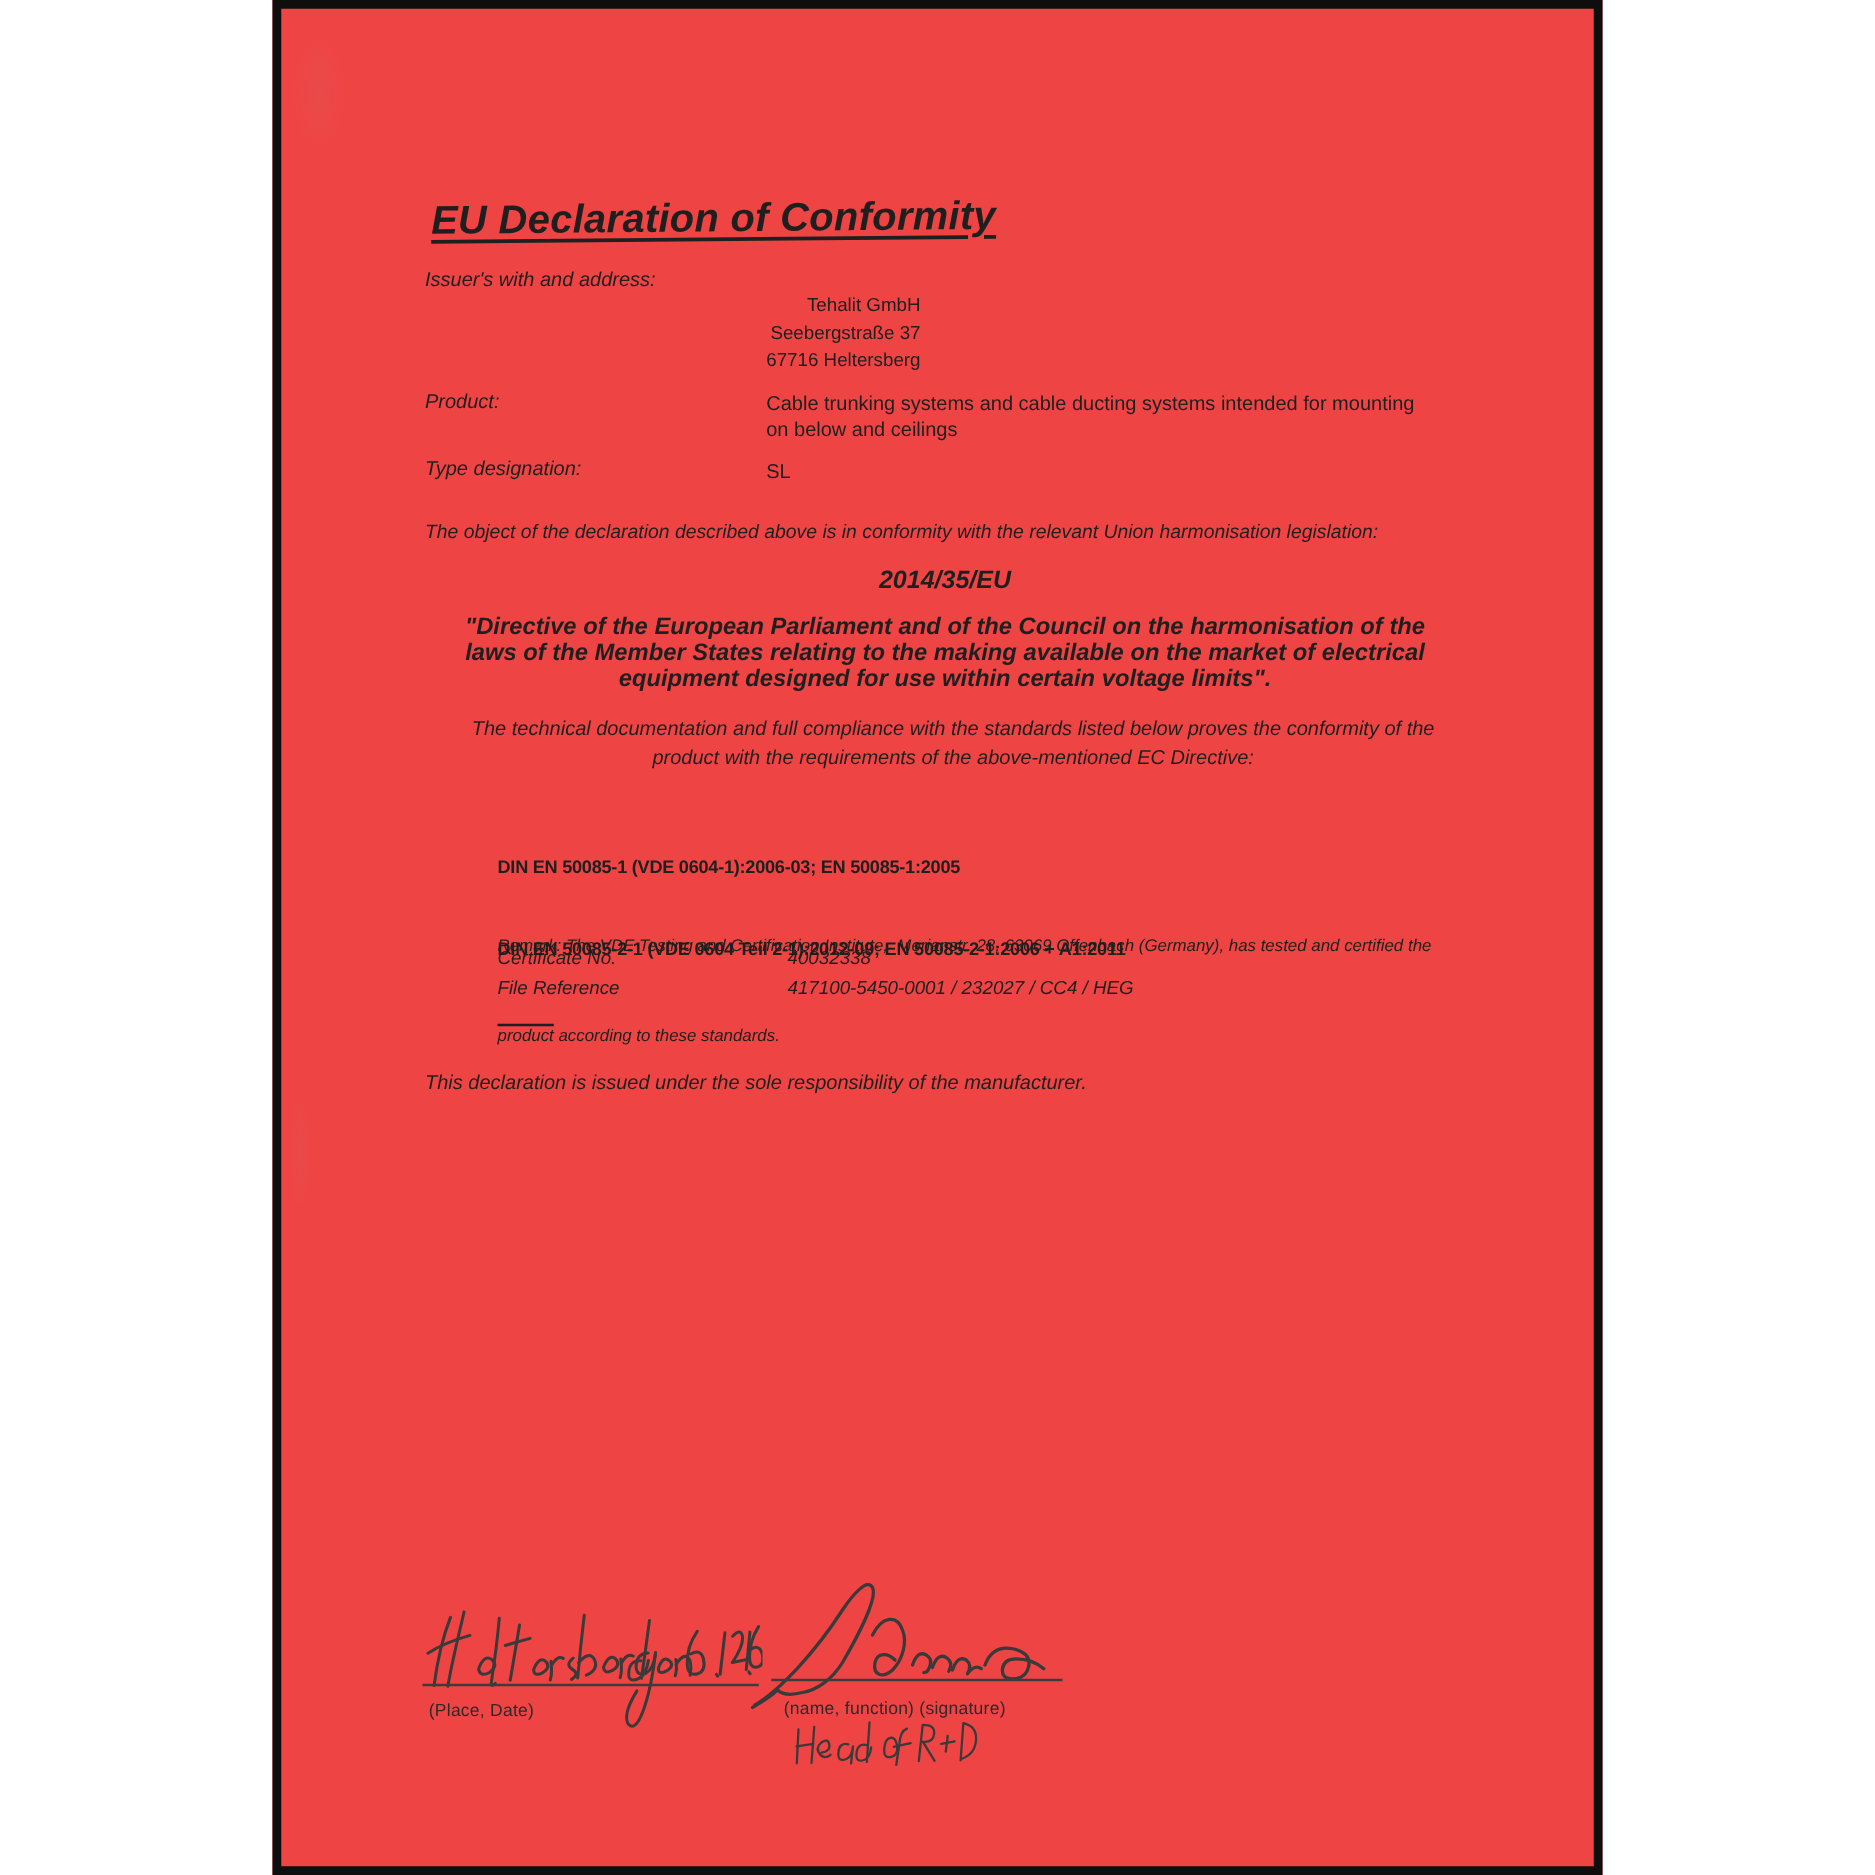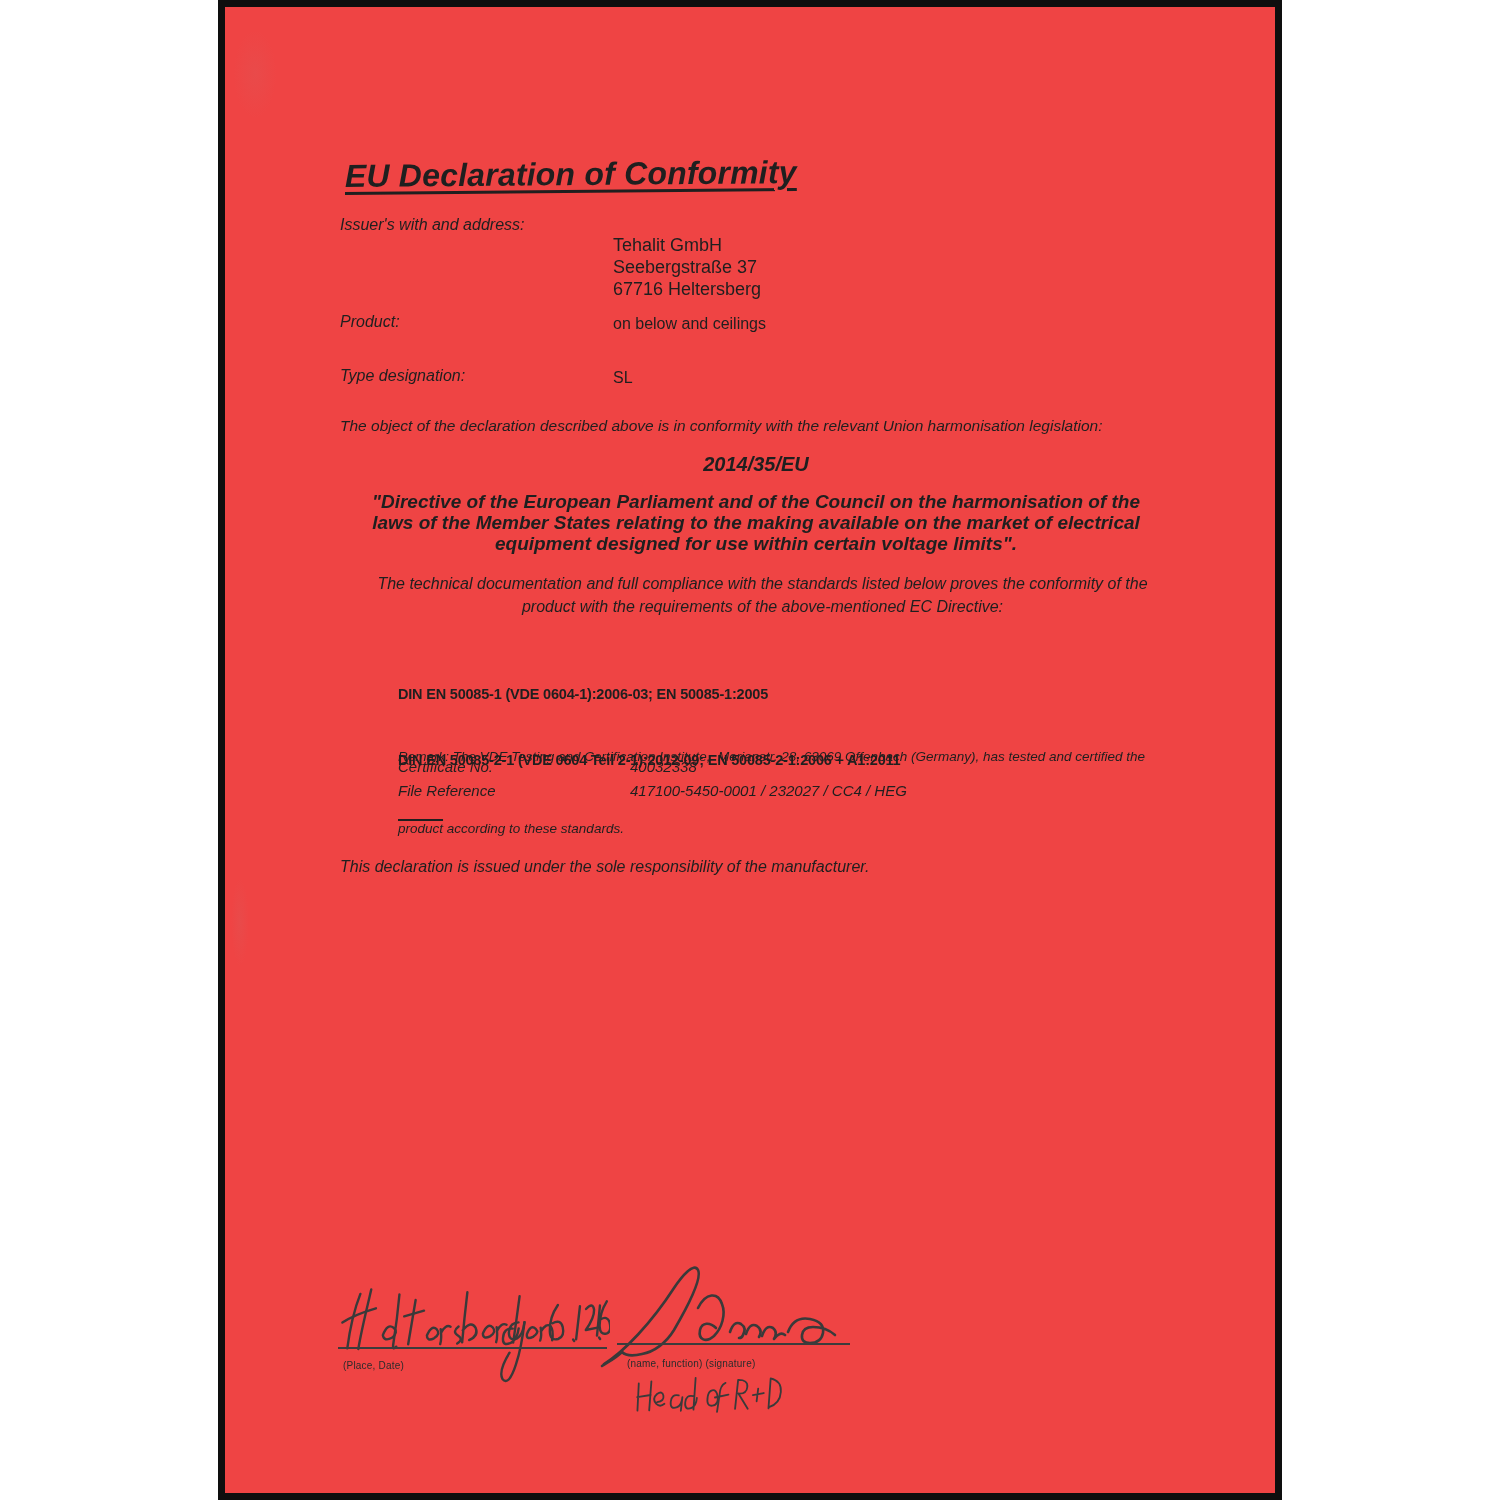--- a/index.html
+++ b/index.html
@@ -6,31 +6,31 @@
             font-family:"Liberation Sans", sans-serif;}
   .page{position:absolute;left:218px;top:0;width:1064px;height:1500px;box-sizing:border-box;
         background:#ef4444;border:7px solid #0e0e0e;}
   .abs{position:absolute;}
   .ink{color:#1f1f1f;}
   .title{font-size:32px;font-weight:bold;font-style:italic;letter-spacing:.2px;
          text-decoration:underline;text-decoration-thickness:3px;text-underline-offset:5px;
          transform:rotate(-0.5deg);transform-origin:left bottom;}
   .lbl{font-style:italic;font-size:16px;}
   .val{font-size:16px;line-height:21px;}
-  .addr{font-size:18px;line-height:22px;}
+  .addr{font-size:15px;line-height:22px;text-align:right;}
   .para{font-style:italic;font-size:16px;line-height:22.5px;}
   .nowrap{white-space:pre;}
   .dirnum{font-weight:bold;font-style:italic;font-size:20px;text-align:center;}
   .dirquote{font-weight:bold;font-style:italic;font-size:19px;line-height:21px;text-align:center;}
   .std{font-weight:bold;font-size:14.5px;line-height:22px;letter-spacing:-0.2px;white-space:pre;}
   .remark{font-style:italic;font-size:13.5px;line-height:24px;white-space:pre;}
   .over{text-decoration:overline;text-decoration-thickness:1.5px;}
   .cert{font-style:italic;font-size:15px;}
   .sigline{border-top:2px solid #3c3c3c;height:0;}
-  .siglbl{font-size:10px;letter-spacing:.2px;color:#2b2b2b;}
+  .siglbl{font-size:14px;letter-spacing:.2px;color:#2b2b2b;}
   .hand{stroke:#3a3a3a;fill:none;stroke-width:2.4;stroke-linecap:round;stroke-linejoin:round;}
   .hand2{stroke:#3a3a3a;fill:none;stroke-width:2.6;stroke-linecap:round;stroke-linejoin:round;}
   .smudge{background:radial-gradient(ellipse at center,#9a9a9a 0%,transparent 70%);opacity:.07;}
 </style>
 </head>
 <body>
 
 <div class="page">
 
   <div class="abs smudge" style="left:8px;top:22px;width:44px;height:90px;"></div>
@@ -40,20 +40,21 @@
 
   <div class="abs ink lbl" style="left:115px;top:209px;">Issuer's with and address:</div>
   <div class="abs ink addr" style="left:388px;top:227px;">
     <div>Tehalit GmbH</div>
     <div>Seebergstraße 37</div>
     <div>67716 Heltersberg</div>
   </div>
 
   <div class="abs ink lbl" style="left:115px;top:306px;">Product:</div>
   <div class="abs ink val" style="left:388px;top:306px;">
+    <div>Cable trunking systems and cable ducting systems intended for mounting</div>
     <div>on below and ceilings</div>
   </div>
 
   <div class="abs ink lbl" style="left:115px;top:360px;">Type designation:</div>
   <div class="abs ink val" style="left:388px;top:360px;">SL</div>
 
   <div class="abs ink para nowrap" style="left:115px;top:408px;font-size:15.5px;">The object of the declaration described above is in conformity with the relevant Union harmonisation legislation:</div>
 
   <div class="abs ink dirnum" style="left:115px;top:446px;width:832px;">2014/35/EU</div>
 

